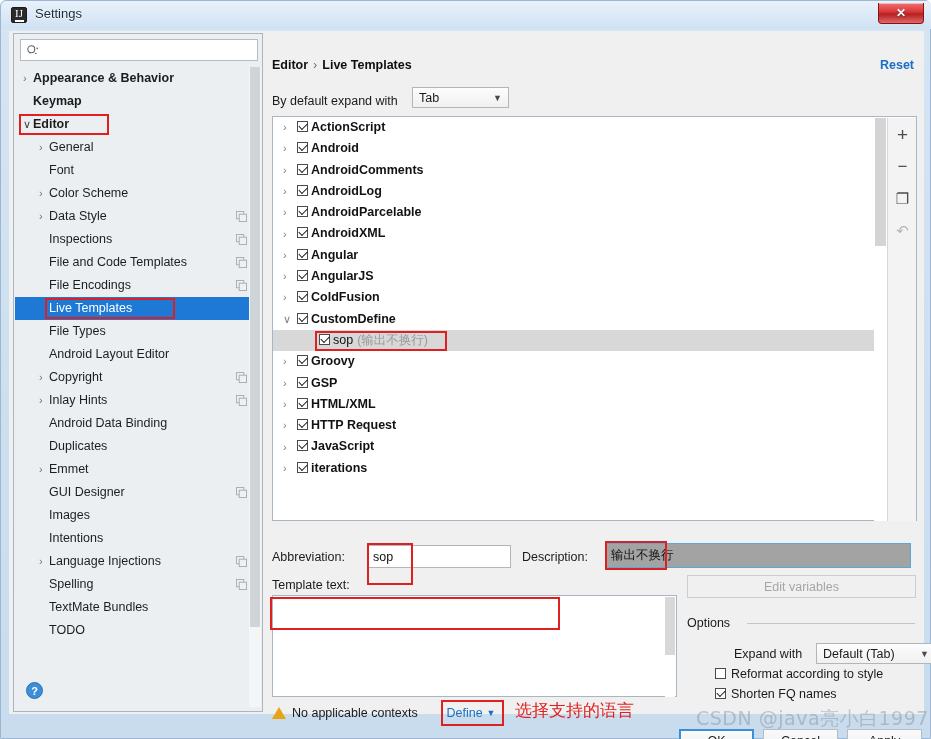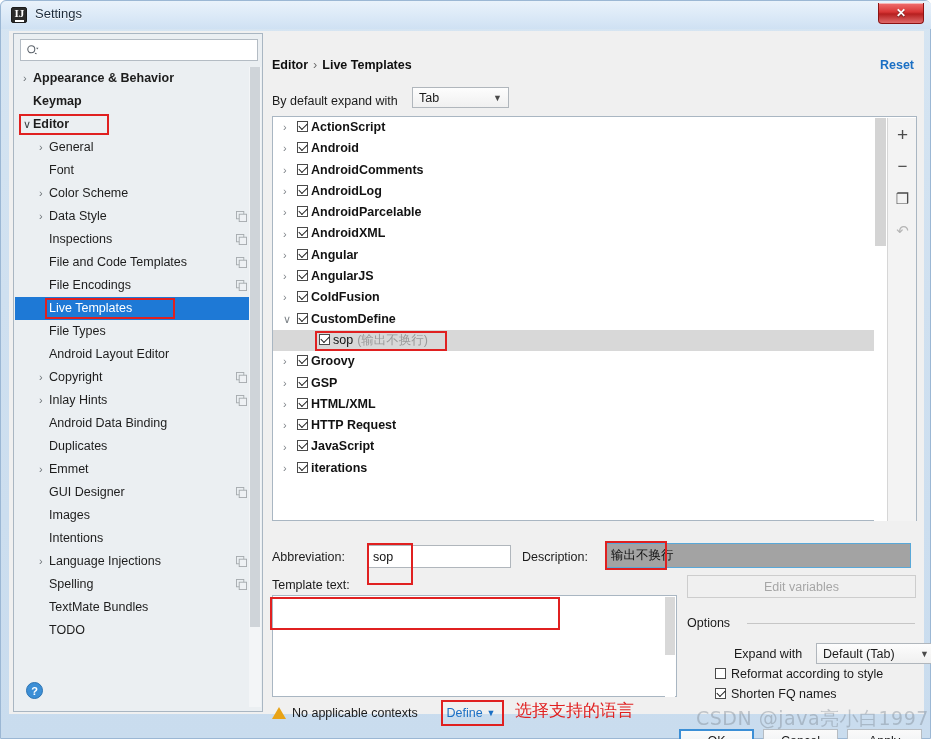--- a/index.html
+++ b/index.html
@@ -25,21 +25,21 @@
     position: absolute; left:0; top:0; width:931px; height:28px;
     background: linear-gradient(180deg,#e9f2fb 0%, #dbe9f7 55%, #cfe1f3 100%);
     border-radius: 6px 6px 0 0;
   }
   #app-icon {
     position:absolute; left:10px; top:6px; width:16px; height:16px;
     background:#2b2b2b; border:1px solid #1b1b1b; border-radius:2px;
     display:flex; align-items:flex-end; justify-content:center;
   }
   #app-icon .ij-glyph {
-    color:#ffffff; font-size:11px; line-height:11px; font-weight:bold;
+    color:#ffffff; font-size:11px; line-height:11px; font-weight:normal;
     font-family:"Liberation Serif", serif; padding-bottom:1px;
     border-bottom:2px solid #ffffff; width:9px; text-align:center;
   }
   #win-title {
     position:absolute; left:34px; top:5px;
     font-size:13px; color:#1d2b3a;
     text-shadow: 0 1px 0 #ffffff;
   }
   #close-btn {
     position:absolute; right:8px; top:2px; width:46px; height:21px;

